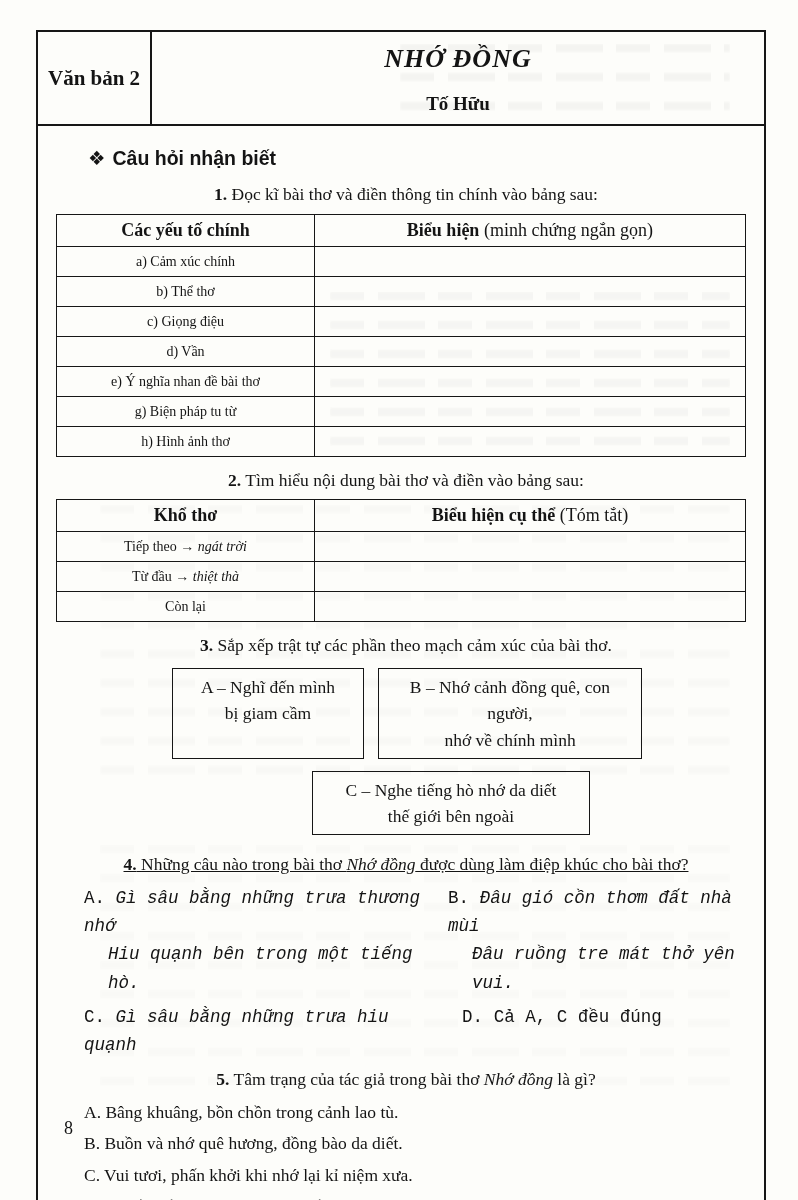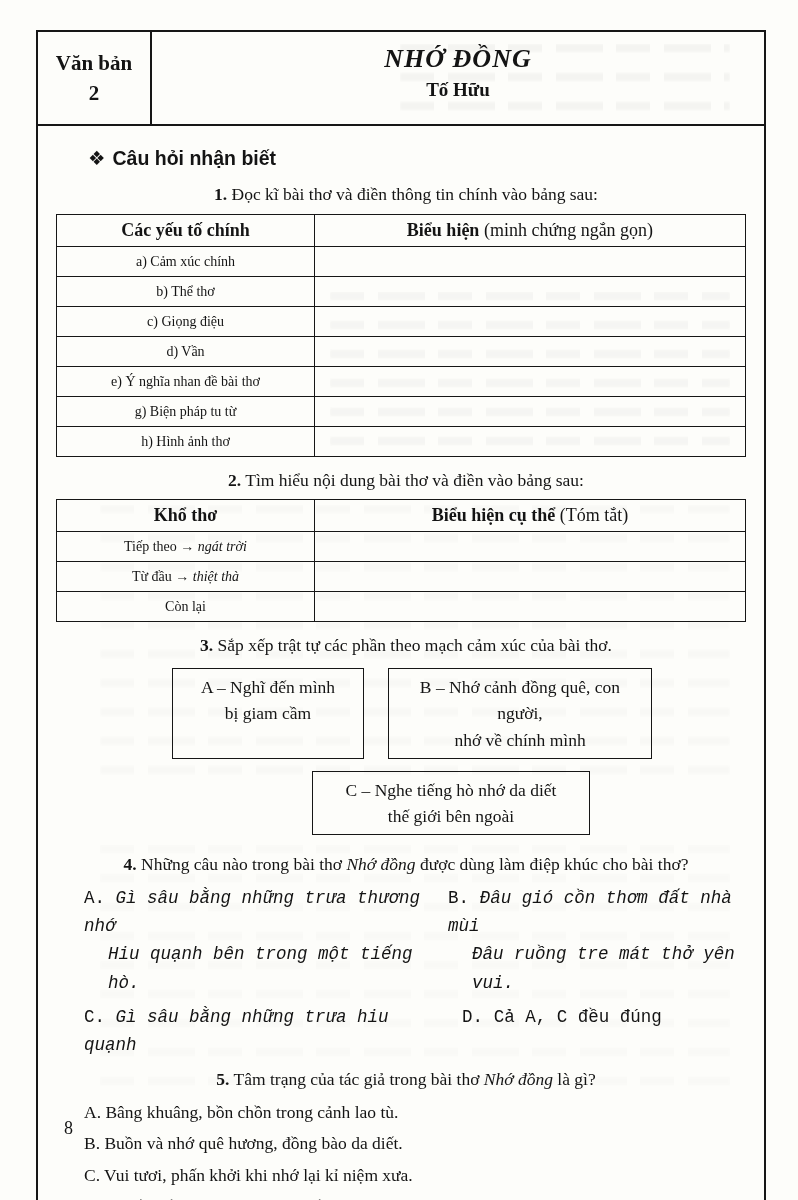--- a/index.html
+++ b/index.html
@@ -22,52 +22,52 @@
   .bleed-3 { left:100px; top:505px; width:630px; height:290px; opacity:.15; }
   .bleed-4 { left:100px; top:845px; width:630px; height:250px; opacity:.12; }
 
   .frame {
     position:absolute; left:36px; top:30px; width:730px; height:1190px;
     border:2px solid #161616; border-bottom:none;
   }
   .header { display:flex; border-bottom:2px solid #161616; height:94px; }
   .header-box {
     width:114px; border-right:2px solid #161616;
-    display:flex; flex-direction:column; align-items:center; justify-content:center;
+    display:flex; flex-direction:row; align-items:center; justify-content:center;
     gap:5px; font-weight:bold; font-size:21px;
   }
   .header-title-area { flex:1; text-align:center; padding-top:12px; }
   .doc-title { font-size:26px; font-weight:bold; font-style:italic; letter-spacing:1px; }
-  .doc-author { font-size:19px; font-weight:bold; margin-top:5px; }
+  .doc-author { font-size:19px; font-weight:bold; margin-top:19px; }
 
   .content { padding:12px 18px 0 18px; font-size:17.5px; line-height:1.5; }
   .section-heading { font-size:19.5px; font-weight:bold; margin:6px 0 8px 32px; font-family:"Liberation Sans","DejaVu Sans",sans-serif; }
   .diamond { margin-right:7px; }
   .q-line { margin:6px 0 6px 10px;text-align:center; }
   .qnum { font-weight:bold; }
   .it { font-style:italic; }
 
   table.grid-table { border-collapse:collapse; width:100%; margin:3px 0 10px 0;border-radius:10px; }
   .grid-table th, .grid-table td {
     border:1.6px solid #161616; padding:2px 10px; height:30px;
     font-size:14px; text-align:center; vertical-align:middle;
   }
   .grid-table th { text-align:center; font-size:18px; }
   .hdr-normal { font-weight:normal; }
 
-  .boxes-row { display:flex; gap:24px; margin:10px 0 0 116px; }
+  .boxes-row { display:flex; gap:14px; margin:10px 0 0 116px; }
   .choice-box {
     border:1.8px solid #161616; text-align:center; padding:5px 8px;
     line-height:1.5; font-size:17.5px;
   }
   .box-a { width:192px; }
   .box-b { width:264px; }
   .box-c { width:278px; margin:12px 0 0 256px; }
 
-  .q4-prompt { margin-top:16px; }
+  .q4-prompt { margin-top:16px;text-decoration:underline; }
   .opt-grid { display:grid; grid-template-columns:55% 45%; margin:2px 0 4px 28px; row-gap:6px;font-family:Liberation Mono, monospace; }
   .opt-line { line-height:1.62; }
   .opt-line.indent { margin-left:24px; }
   .opt-label { font-style:normal; }
   .opt-d { margin-left:14px; }
 
   .q5-opt { margin:0 0 3px 28px; line-height:1.62; }
 
   .page-num { position:absolute; left:64px; top:1118px; font-size:18px; }
 </style>

